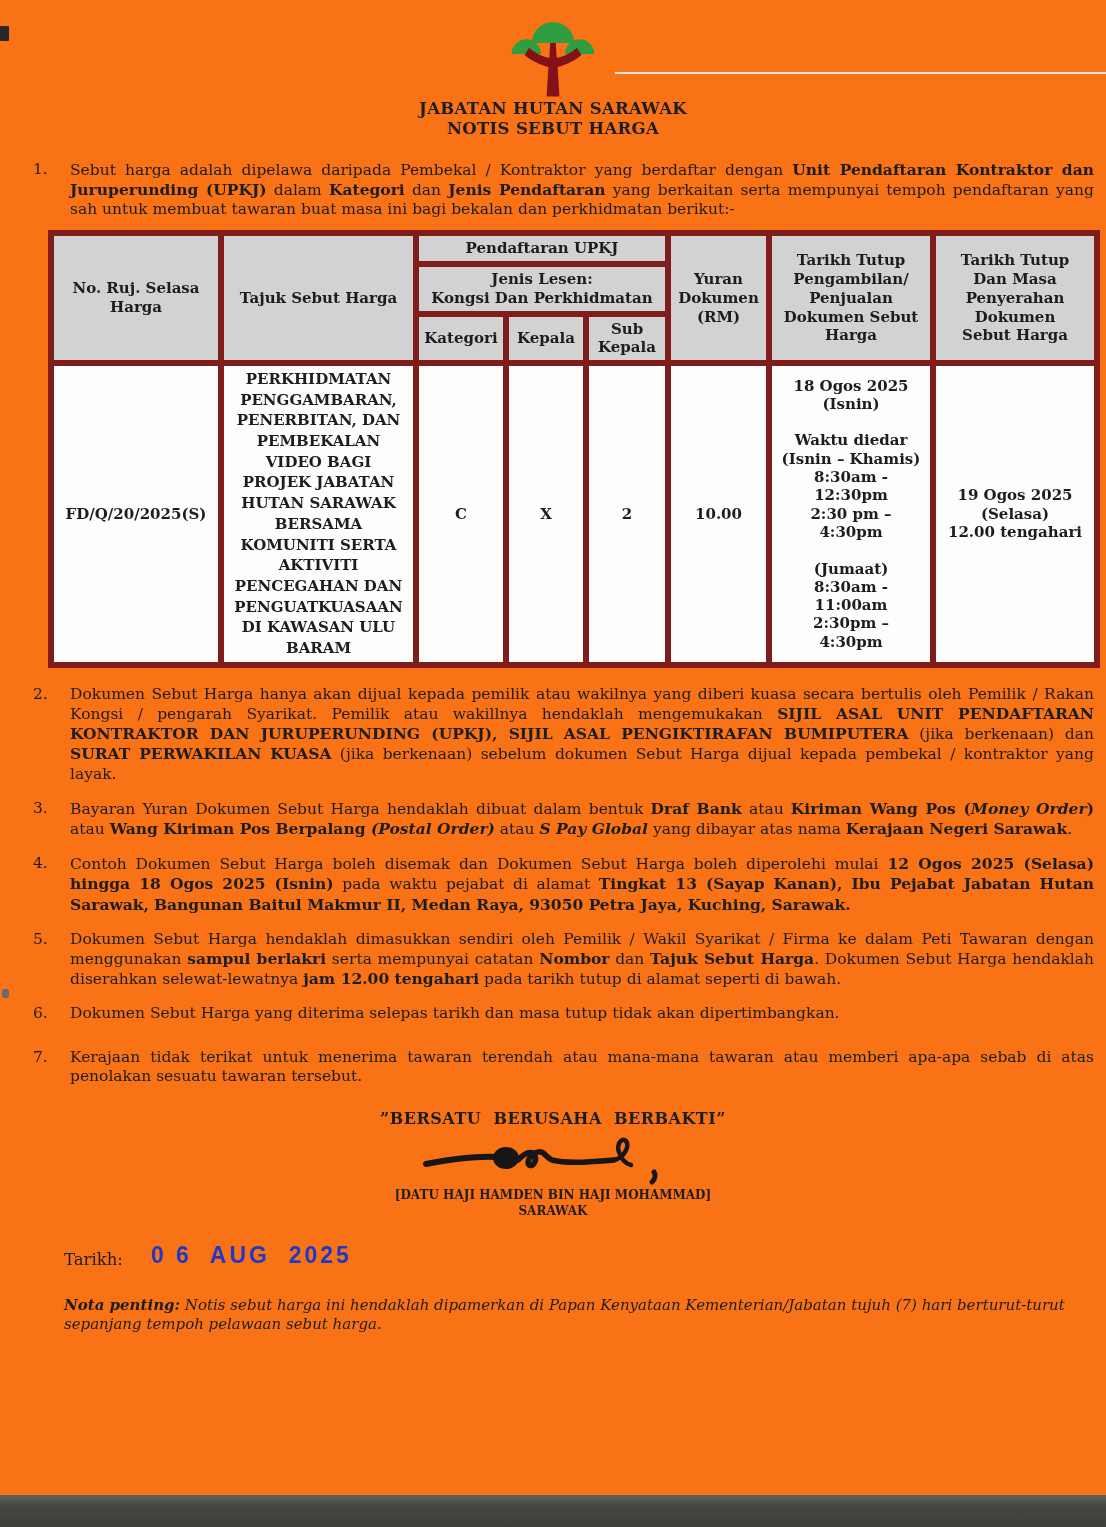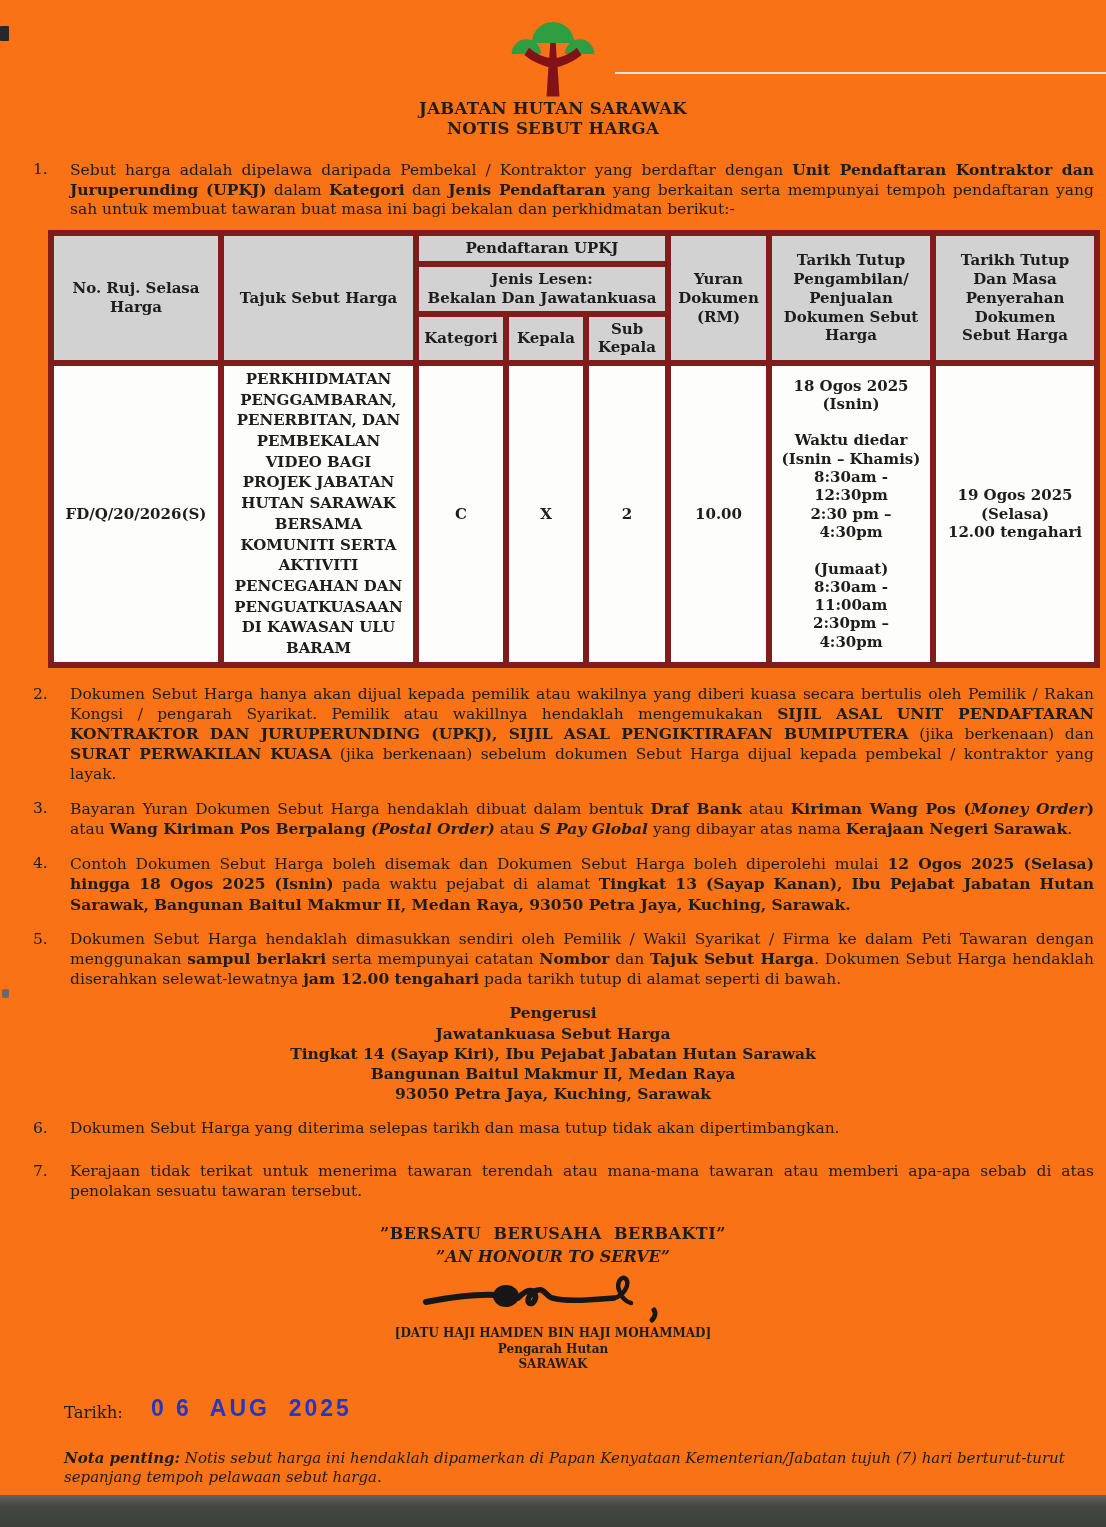--- a/index.html
+++ b/index.html
@@ -152,30 +152,30 @@
 Dokumen Sebut
 Harga</th>
       <th rowspan="3" class="pre">Tarikh Tutup
 Dan Masa
 Penyerahan
 Dokumen
 Sebut Harga</th>
     </tr>
     <tr>
       <th colspan="3" class="pre">Jenis Lesen:
-Bekalan Dan Jawatankuasa</th>
+Kongsi Dan Perkhidmatan</th>
     </tr>
     <tr>
       <th>Kategori</th>
       <th>Kepala</th>
       <th class="pre">Sub
 Kepala</th>
     </tr>
     <tr class="body-row">
-      <td>FD/Q/20/2026(S)</td>
+      <td>FD/Q/20/2025(S)</td>
       <td class="pre cell-tajuk">PERKHIDMATAN
 PENGGAMBARAN,
 PENERBITAN, DAN
 PEMBEKALAN
 VIDEO BAGI
 PROJEK JABATAN
 HUTAN SARAWAK
 BERSAMA
 KOMUNITI SERTA
 AKTIVITI
@@ -219,52 +219,45 @@
   </div>
   <div class="para p4">
     <span class="num">4.</span>
     <span class="ptext"><span>Contoh Dokumen Sebut Harga boleh disemak dan Dokumen Sebut Harga boleh diperolehi mulai </span><span class="b">12 Ogos 2025 (Selasa) hingga 18 Ogos 2025 (Isnin)</span><span> pada waktu pejabat di alamat </span><span class="b">Tingkat 13 (Sayap Kanan), Ibu Pejabat Jabatan Hutan Sarawak,</span><span> </span><span class="b">Bangunan Baitul Makmur II, Medan Raya, 93050 Petra Jaya, Kuching, Sarawak.</span></span>
   </div>
   <div class="para p5">
     <span class="num">5.</span>
     <span class="ptext"><span>Dokumen Sebut Harga hendaklah dimasukkan sendiri oleh Pemilik / Wakil Syarikat / Firma ke dalam Peti Tawaran dengan menggunakan </span><span class="b">sampul berlakri</span><span> serta mempunyai catatan </span><span class="b">Nombor</span><span> dan </span><span class="b">Tajuk Sebut Harga</span><span>. Dokumen Sebut Harga hendaklah diserahkan selewat-lewatnya </span><span class="b">jam 12.00 tengahari</span><span> pada tarikh tutup di alamat seperti di bawah.</span></span>
   </div>
 
-  <div class="address">Pengerusi
-Jawatankuasa Sebut Harga
-Tingkat 14 (Sayap Kiri), Ibu Pejabat Jabatan Hutan Sarawak
-Bangunan Baitul Makmur II, Medan Raya
-93050 Petra Jaya, Kuching, Sarawak</div>
 
   <div class="para p6">
     <span class="num">6.</span>
     <span class="ptext"><span>Dokumen Sebut Harga yang diterima selepas tarikh dan masa tutup tidak akan dipertimbangkan.</span></span>
   </div>
   <div class="para p7">
     <span class="num">7.</span>
     <span class="ptext"><span>Kerajaan tidak terikat untuk menerima tawaran terendah atau mana-mana tawaran atau memberi apa-apa sebab di atas penolakan sesuatu tawaran tersebut.</span></span>
   </div>
 
   <div class="motto">
     <div class="m1">”BERSATU  BERUSAHA  BERBAKTI”</div>
-    <div class="m2">”AN HONOUR TO SERVE”</div>
   </div>
 
   <div class="sig-wrap">
     <svg viewBox="0 0 270 52">
       <path d="M8 30 C40 24 60 22 78 23" stroke="#161616" stroke-width="6" fill="none" stroke-linecap="round"></path>
       <ellipse cx="88" cy="24" rx="13" ry="11" fill="#161616"></ellipse>
       <path d="M100 26 C108 18 114 16 117 22 C119 27 115 33 111 31 C108 29 112 20 120 18 C126 16 128 24 134 26 C150 30 170 28 196 26" stroke="#161616" stroke-width="5.5" fill="none" stroke-linecap="round"></path>
       <path d="M196 26 C206 24 212 12 208 7 C204 3 198 10 201 18 C203 25 208 30 213 31" stroke="#161616" stroke-width="4.5" fill="none" stroke-linecap="round"></path>
       <path d="M236 38 C238 41 237 45 234 48" stroke="#161616" stroke-width="5" fill="none" stroke-linecap="round"></path>
     </svg>
   </div>
   <div class="signatory">
     <div>[DATU HAJI HAMDEN BIN HAJI MOHAMMAD]</div>
-    <div>Pengarah Hutan</div>
     <div>SARAWAK</div>
   </div>
 
   <div class="date-line">
     <span class="lbl">Tarikh:</span>
     <span class="stamp" style="color: rgb(32, 56, 196);">0 6  AUG  2025</span>
   </div>
 
   <div class="footnote">
     <span class="b i">Nota penting:</span><span class="i">  Notis sebut harga ini hendaklah dipamerkan di Papan Kenyataan Kementerian/Jabatan tujuh (7) hari berturut-turut sepanjang tempoh pelawaan sebut harga.</span>

